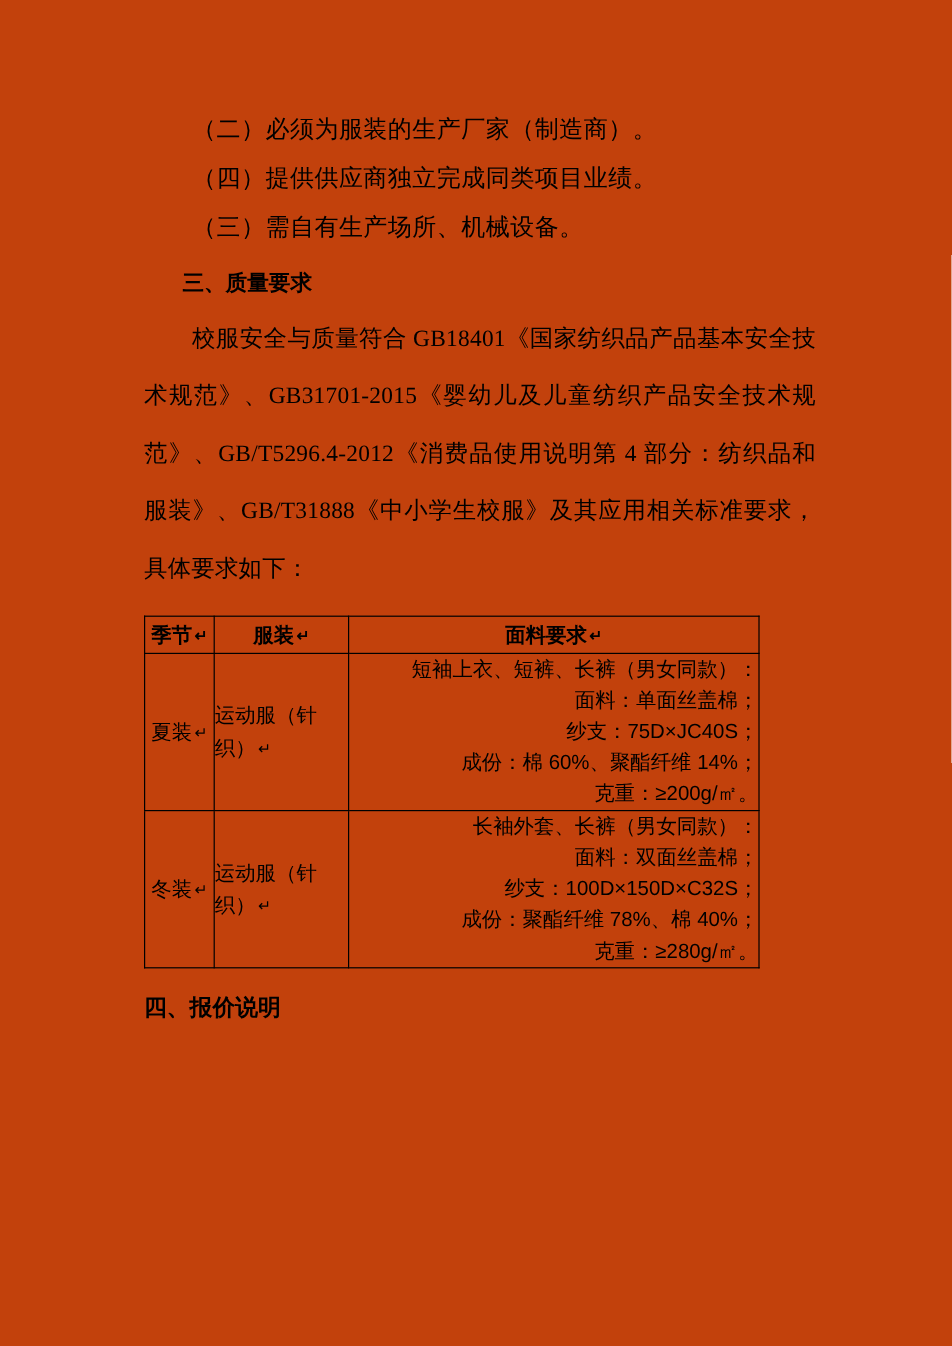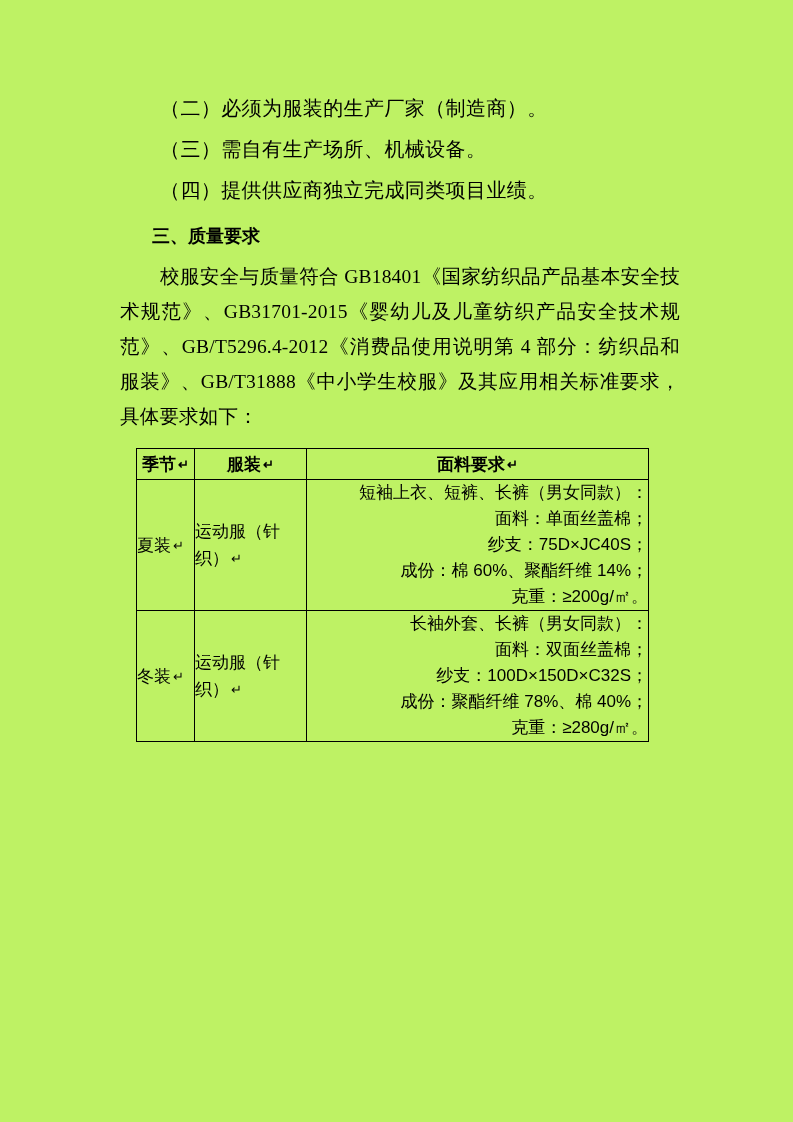--- a/index.html
+++ b/index.html
@@ -14,21 +14,21 @@
     color: #000000;
     position: relative;
     overflow: hidden;
   }
   .page {
     position: absolute;
     left: 0;
     top: 0;
     width: 793px;
     height: 1122px;
-    background: #bef264;
+    background: #c2410c;
   }
   .content {
     position: absolute;
     left: 120px;
     top: 88px;
     width: 560px;
   }
   .para {
     font-size: 20px;
     line-height: 41px;
@@ -39,30 +39,30 @@
   .heading {
     font-size: 18px;
     font-weight: bold;
     line-height: 42px;
     text-indent: 32px;
     margin-top: 4px;
     font-family: "Liberation Sans", sans-serif;
   }
   .body-block {
     font-size: 19.5px;
-    line-height: 35px;
+    line-height: 48px;
     text-indent: 40px;
     text-align: justify;
     letter-spacing: 0.2px;
     margin-top: 2px;
   }
   table.spec {
     border-collapse: collapse;
     margin-top: 14px;
-    margin-left: 16px;
+    margin-left: 0;
     width: 512px;
     table-layout: fixed;
     border-radius: 15px;
   }
   table.spec td, table.spec th {
     border: 1px solid #000000;
     vertical-align: middle;
     padding: 0;
     font-weight: normal;
   }
@@ -70,21 +70,21 @@
     text-align: center;
     font-weight: bold;
     font-size: 17px;
     height: 30px;
     font-family: "Liberation Sans", sans-serif;
   }
   .col-season { width: 58px; }
   .col-garment { width: 112px; }
   .col-fabric { width: 342px; }
   .cell-season {
-    text-align: left;
+    text-align: center;
     font-size: 17px;
     padding-left: 6px;
     font-family: "Liberation Sans", sans-serif;
   }
   .cell-garment {
     font-size: 17px;
     padding: 4px 6px;
     line-height: 27px;
     font-family: "Liberation Sans", sans-serif;
   }
@@ -116,22 +116,22 @@
     font-family: "Liberation Sans", sans-serif;
   }
 </style>
 </head>
 <body>
 
 <div class="page">
   <div class="content">
 
     <div class="para">（二）必须为服装的生产厂家（制造商）。</div>
+    <div class="para">（四）提供供应商独立完成同类项目业绩。</div>
     <div class="para">（三）需自有生产场所、机械设备。</div>
-    <div class="para">（四）提供供应商独立完成同类项目业绩。</div>
 
     <div class="heading">三、质量要求</div>
 
     <div class="body-block">校服安全与质量符合 GB18401《国家纺织品产品基本安全技术规范》、GB31701-2015《婴幼儿及儿童纺织产品安全技术规范》、GB/T5296.4-2012《消费品使用说明第 4 部分：纺织品和服装》、GB/T31888《中小学生校服》及其应用相关标准要求，具体要求如下：</div>
 
     <table class="spec">
       <colgroup>
         <col class="col-season">
         <col class="col-garment">
         <col class="col-fabric">
@@ -162,15 +162,16 @@
             <span class="fab-line first">长袖外套、长裤（男女同款）：</span>
             <span class="fab-line">面料：双面丝盖棉；</span>
             <span class="fab-line">纱支：100D×150D×C32S；</span>
             <span class="fab-line">成份：聚酯纤维 78%、棉 40%；</span>
             <span class="fab-line">克重：≥280g/㎡。</span>
           </td>
         </tr>
       </tbody>
     </table>
 
+    <div class="heading-last">四、报价说明</div>
 
   </div>
 </div>
 
 </body></html>

